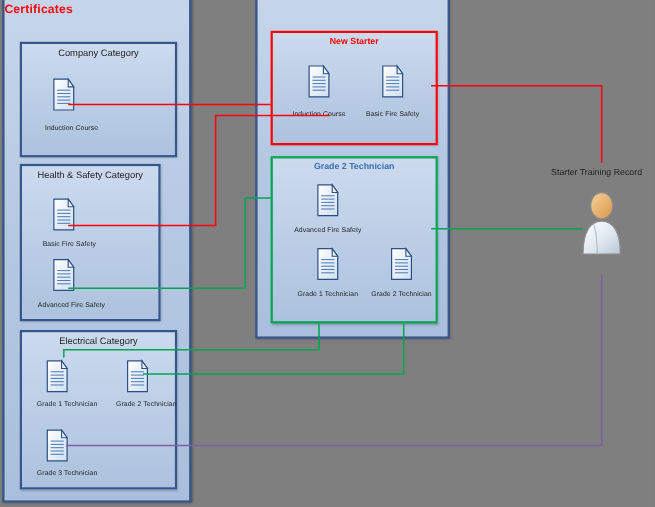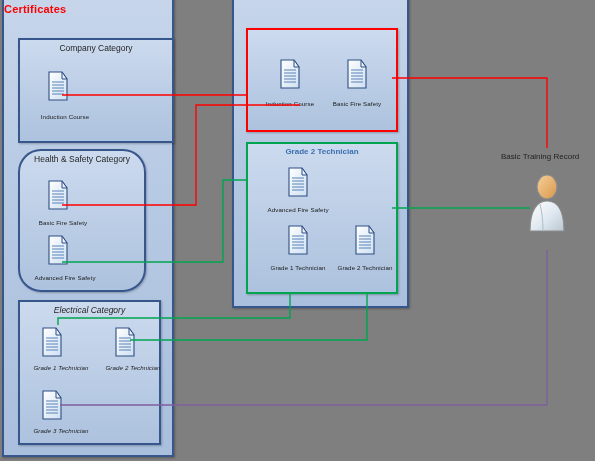--- a/index.html
+++ b/index.html
@@ -60,21 +60,21 @@
   .conn{position:absolute;left:0;top:0;width:595px;height:461px;pointer-events:none;}
 </style>
 </head>
 <body>
 
 <div id="stage">
 
   <div class="panel" style="left:2px;top:-2px;width:172px;height:459px;">
     <div class="panel-title">Certificates</div>
 
-    <div class="group" style="left:14px;top:38px;width:156px;height:105px;">
+    <div class="group" style="left:14px;top:38px;width:143px;height:105px;">
       <div class="group-title">Company Category</div>
       <div class="doc" style="left:26px;top:30px;">
         <svg viewBox="0 0 24 32">
             <defs>
               <linearGradient id="g1" x1="0" y1="0" x2="1" y2="1">
           <stop offset="0" stop-color="#ffffff"></stop>
                 <stop offset="1" stop-color="#cfe0f2"></stop>
               </linearGradient>
             </defs>
           <path d="M3 2 L16 2 L21 9 L21 30 L3 30 Z" fill="url(#g1)" stroke="#2e4f83" stroke-width="1.1"></path>
@@ -84,21 +84,21 @@
               <line x1="6" y1="15" x2="18" y2="15"></line>
             <line x1="6" y1="18" x2="18" y2="18"></line>
               <line x1="6" y1="21" x2="18" y2="21"></line>
             <line x1="6" y1="24" x2="18" y2="24"></line>
             </g>
         </svg>
       </div>
       <div class="doc-label" style="left:0px;top:73px;width:90px;">Induction Course</div>
     </div>
 
-    <div class="group" style="left:14px;top:149px;width:128px;height:143px;border-radius:23px;">
+    <div class="group" style="left:14px;top:149px;width:128px;height:143px;">
       <div class="group-title">Health &amp; Safety Category</div>
       <div class="doc" style="left:26px;top:28px;">
         <svg viewBox="0 0 24 32">
           <path d="M3 2 L16 2 L21 9 L21 30 L3 30 Z" fill="url(#g1)" stroke="#2e4f83" stroke-width="1.1"></path>
           <path d="M16 2 L16 9 L21 9 Z" fill="#eaf1fa" stroke="#2e4f83" stroke-width="1"></path>
           <g stroke="#4a76b0" stroke-width="0.9">
             <line x1="6" y1="12" x2="18" y2="12"></line>
               <line x1="6" y1="15" x2="18" y2="15"></line>
             <line x1="6" y1="18" x2="18" y2="18"></line>
               <line x1="6" y1="21" x2="18" y2="21"></line>
@@ -116,21 +116,21 @@
               <line x1="6" y1="15" x2="18" y2="15"></line>
             <line x1="6" y1="18" x2="18" y2="18"></line>
               <line x1="6" y1="21" x2="18" y2="21"></line>
             <line x1="6" y1="24" x2="18" y2="24"></line>
             </g>
         </svg>
       </div>
       <div class="doc-label" style="left:-5px;top:123px;width:100px;">Advanced Fire Safety</div>
     </div>
 
-    <div class="group" style="left:14px;top:300px;width:143px;height:145px;font-style:italic;">
+    <div class="group" style="left:14px;top:300px;width:143px;height:145px;">
       <div class="group-title">Electrical Category</div>
       <div class="doc" style="left:20px;top:24px;">
         <svg viewBox="0 0 24 32">
           <path d="M3 2 L16 2 L21 9 L21 30 L3 30 Z" fill="url(#g1)" stroke="#2e4f83" stroke-width="1.1"></path>
           <path d="M16 2 L16 9 L21 9 Z" fill="#eaf1fa" stroke="#2e4f83" stroke-width="1"></path>
           <g stroke="#4a76b0" stroke-width="0.9">
             <line x1="6" y1="12" x2="18" y2="12"></line>
               <line x1="6" y1="15" x2="18" y2="15"></line>
             <line x1="6" y1="18" x2="18" y2="18"></line>
               <line x1="6" y1="21" x2="18" y2="21"></line>
@@ -166,20 +166,21 @@
             </g>
         </svg>
       </div>
       <div class="doc-label" style="left:-7px;top:125px;width:96px;">Grade 3 Technician</div>
     </div>
   </div>
 
   <div class="panel" style="left:232px;top:-2px;width:177px;height:310px;">
 
     <div class="group red-border" style="left:12px;top:28px;width:152px;height:104px;">
+      <div class="group-title red">New Starter</div>
       <div class="doc" style="left:30px;top:28px;">
         <svg viewBox="0 0 24 32">
           <path d="M3 2 L16 2 L21 9 L21 30 L3 30 Z" fill="url(#g1)" stroke="#2e4f83" stroke-width="1.1"></path>
           <path d="M16 2 L16 9 L21 9 Z" fill="#eaf1fa" stroke="#2e4f83" stroke-width="1"></path>
           <g stroke="#4a76b0" stroke-width="0.9">
             <line x1="6" y1="12" x2="18" y2="12"></line>
               <line x1="6" y1="15" x2="18" y2="15"></line>
             <line x1="6" y1="18" x2="18" y2="18"></line>
               <line x1="6" y1="21" x2="18" y2="21"></line>
             <line x1="6" y1="24" x2="18" y2="24"></line>
@@ -262,21 +263,21 @@
 
     <path d="M58,325 L58,318 L290,318 L290,294" fill="none" stroke="#00a550" stroke-width="1.4"></path>
 
     <path d="M130,340 L367,340 L367,294" fill="none" stroke="#00a550" stroke-width="1.4"></path>
 
     <path d="M392,208 L530,208" fill="none" stroke="#00a550" stroke-width="1.4"></path>
 
     <path d="M60,405 L547,405 L547,250" fill="none" stroke="#7f5fa0" stroke-width="1.4"></path>
   </svg>
 
-  <div class="person-label" style="left:501px;top:152px;">Basic Training Record</div>
+  <div class="person-label" style="left:501px;top:152px;">Starter Training Record</div>
 
   <div class="person" style="left:524px;top:174px;">
     <svg viewBox="0 0 46 58">
       <defs>
         <linearGradient id="headg" x1="0" y1="0" x2="1" y2="1">
           <stop offset="0" stop-color="#f6cf9a"></stop>
             <stop offset="1" stop-color="#d9984a"></stop>
         </linearGradient>
         <linearGradient id="bodyg" x1="0" y1="0" x2="1" y2="1">
           <stop offset="0" stop-color="#ffffff"></stop>

